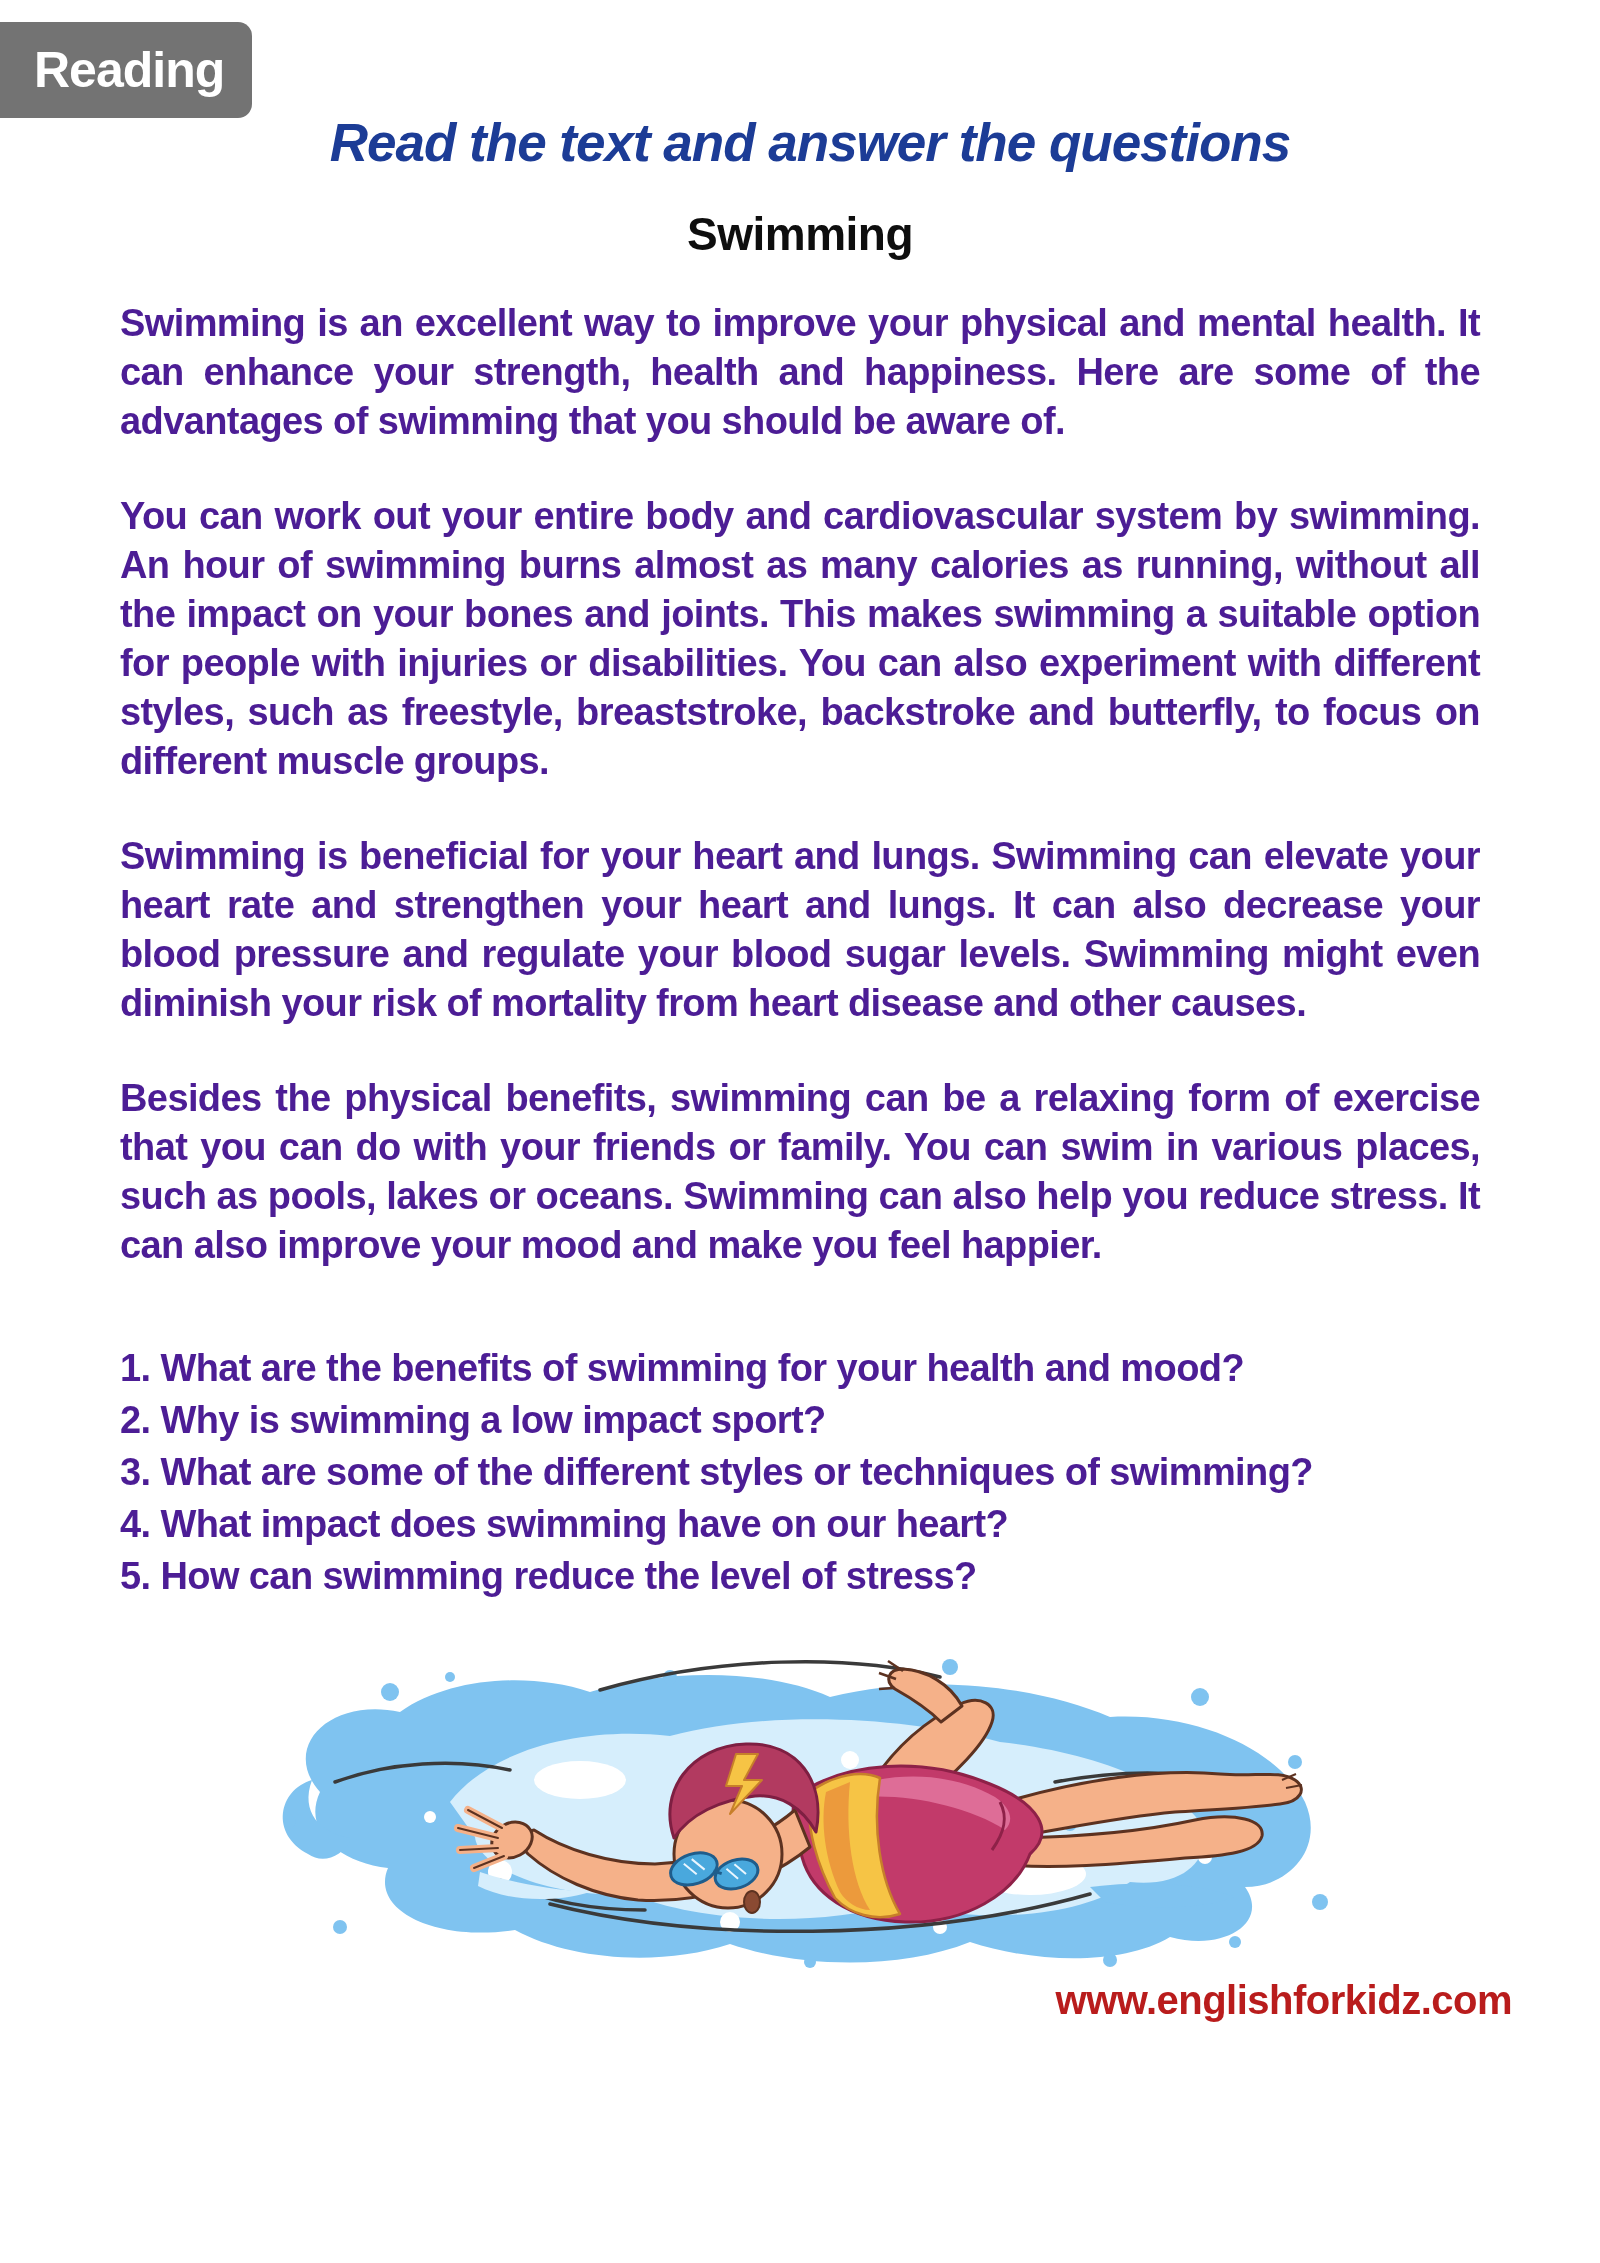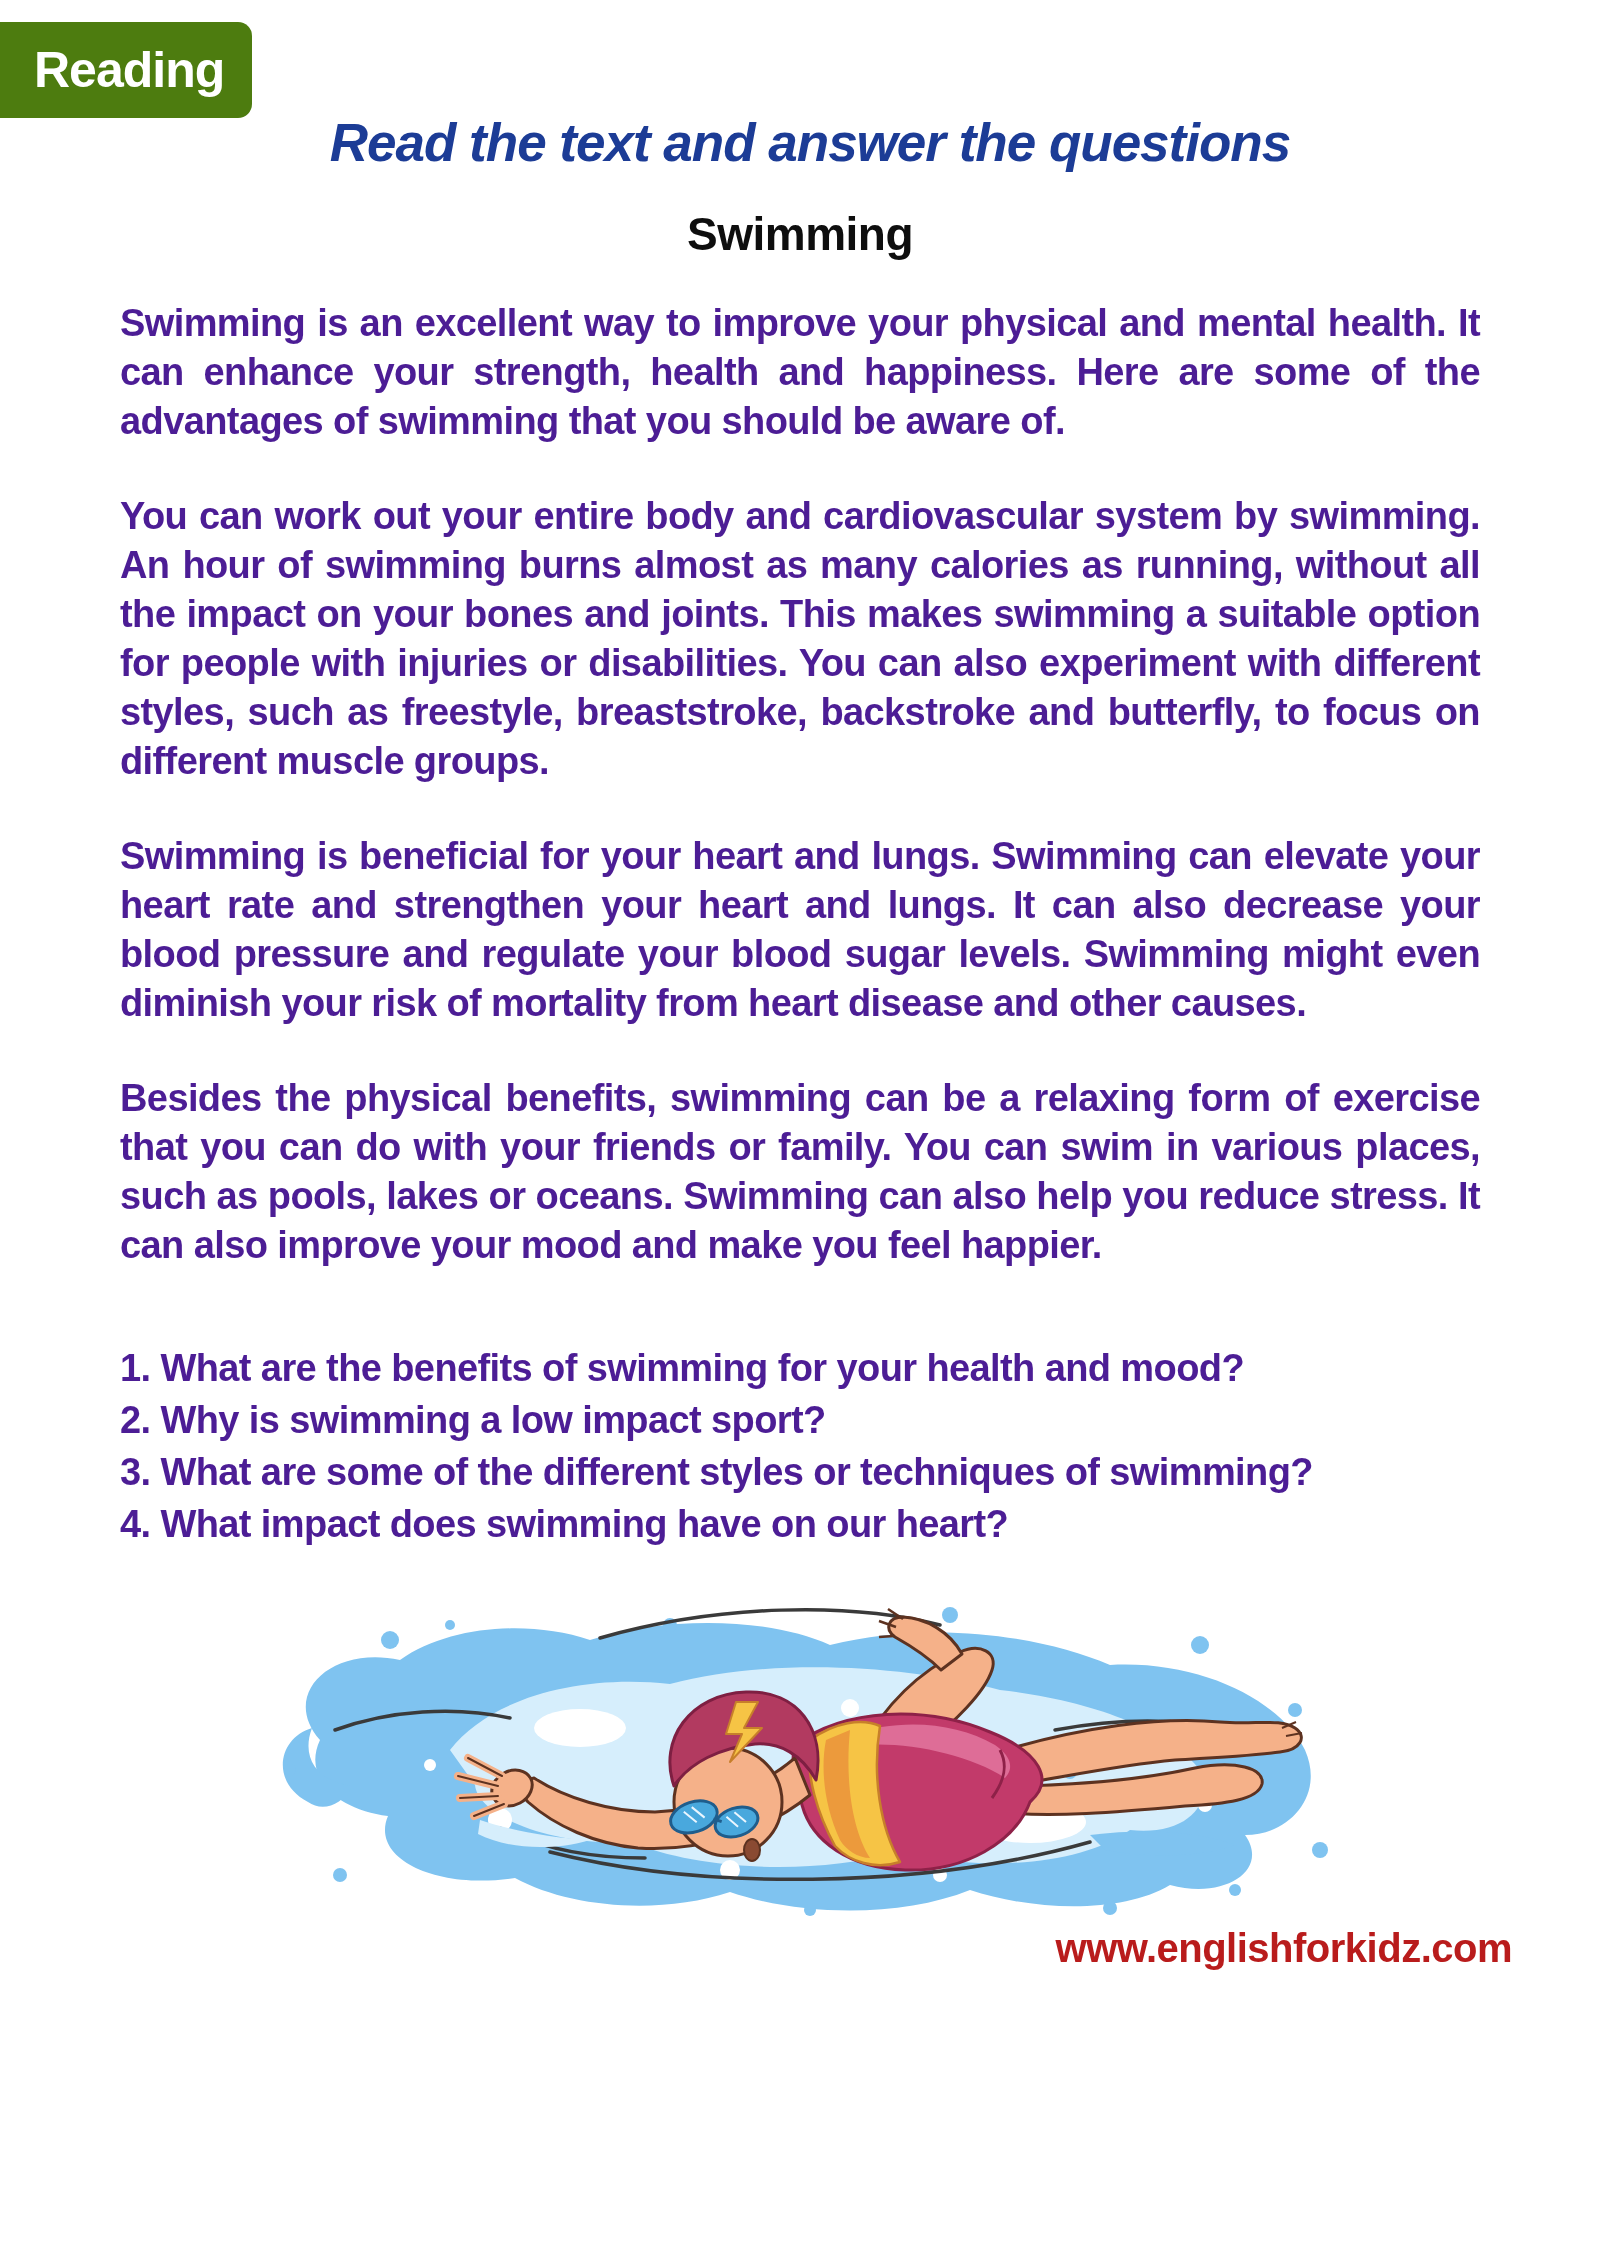--- a/index.html
+++ b/index.html
@@ -16,21 +16,21 @@
     width: 1600px;
     height: 2263px;
     background: #ffffff;
   }
   .reading-badge {
     position: absolute;
     left: 0;
     top: 22px;
     width: 252px;
     height: 96px;
-    background: #4d7c0f;
+    background: #737373;
     border-radius: 0 14px 14px 0;
     color: #ffffff;
     font-size: 50px;
     font-weight: bold;
     letter-spacing: -1px;
     display: flex;
     align-items: center;
     padding-left: 34px;
     box-sizing: border-box;
   }
@@ -117,20 +117,21 @@
     <p class="para first">Swimming is an excellent way to improve your physical and mental health. It can enhance your strength, health and happiness. Here are some of the advantages of swimming that you should be aware of.</p>
     <p class="para">You can work out your entire body and cardiovascular system by swimming. An hour of swimming burns almost as many calories as running, without all the impact on your bones and joints. This makes swimming a suitable option for people with injuries or disabilities. You can also experiment with different styles, such as freestyle, breaststroke, backstroke and butterfly, to focus on different muscle groups.</p>
     <p class="para">Swimming is beneficial for your heart and lungs. Swimming can elevate your heart rate and strengthen your heart and lungs. It can also decrease your blood pressure and regulate your blood sugar levels. Swimming might even diminish your risk of mortality from heart disease and other causes.</p>
     <p class="para last">Besides the physical benefits, swimming can be a relaxing form of exercise that you can do with your friends or family. You can swim in various places, such as pools, lakes or oceans. Swimming can also help you reduce stress. It can also improve your mood and make you feel happier.</p>
 
     <ul class="questions">
       <li class="question">1. What are the benefits of swimming for your health and mood?</li>
       <li class="question">2. Why is swimming a low impact sport?</li>
       <li class="question">3. What are some of the different styles or techniques of swimming?</li>
       <li class="question">4. What impact does swimming have on our heart?</li>
+      <li class="question">5. How can swimming reduce the level of stress?</li>
     </ul>
   </div>
 
   <div class="illustration-wrap">
     <svg viewBox="0 0 1100 330" xmlns="http://www.w3.org/2000/svg">
 
       <path d="M70,150 C30,105 80,55 150,70 C200,35 280,30 340,50 C420,25 520,28 580,55 C680,30 790,45 860,75 C950,70 1030,110 1055,160 C1075,205 1040,245 995,245 C1020,280 975,310 920,295 C870,325 780,320 720,300 C650,328 550,326 480,302 C410,325 320,318 265,288 C185,300 120,268 138,226 C88,220 52,188 70,150 Z" fill="#7fc3f0"></path>
 
       <path d="M200,160 C240,108 330,84 420,94 C520,68 650,74 750,100 C840,110 920,140 950,180 C965,215 935,246 880,240 C830,276 730,282 650,262 C560,286 450,280 380,252 C300,256 228,226 225,195 Z" fill="#d6eefc"></path>
 

